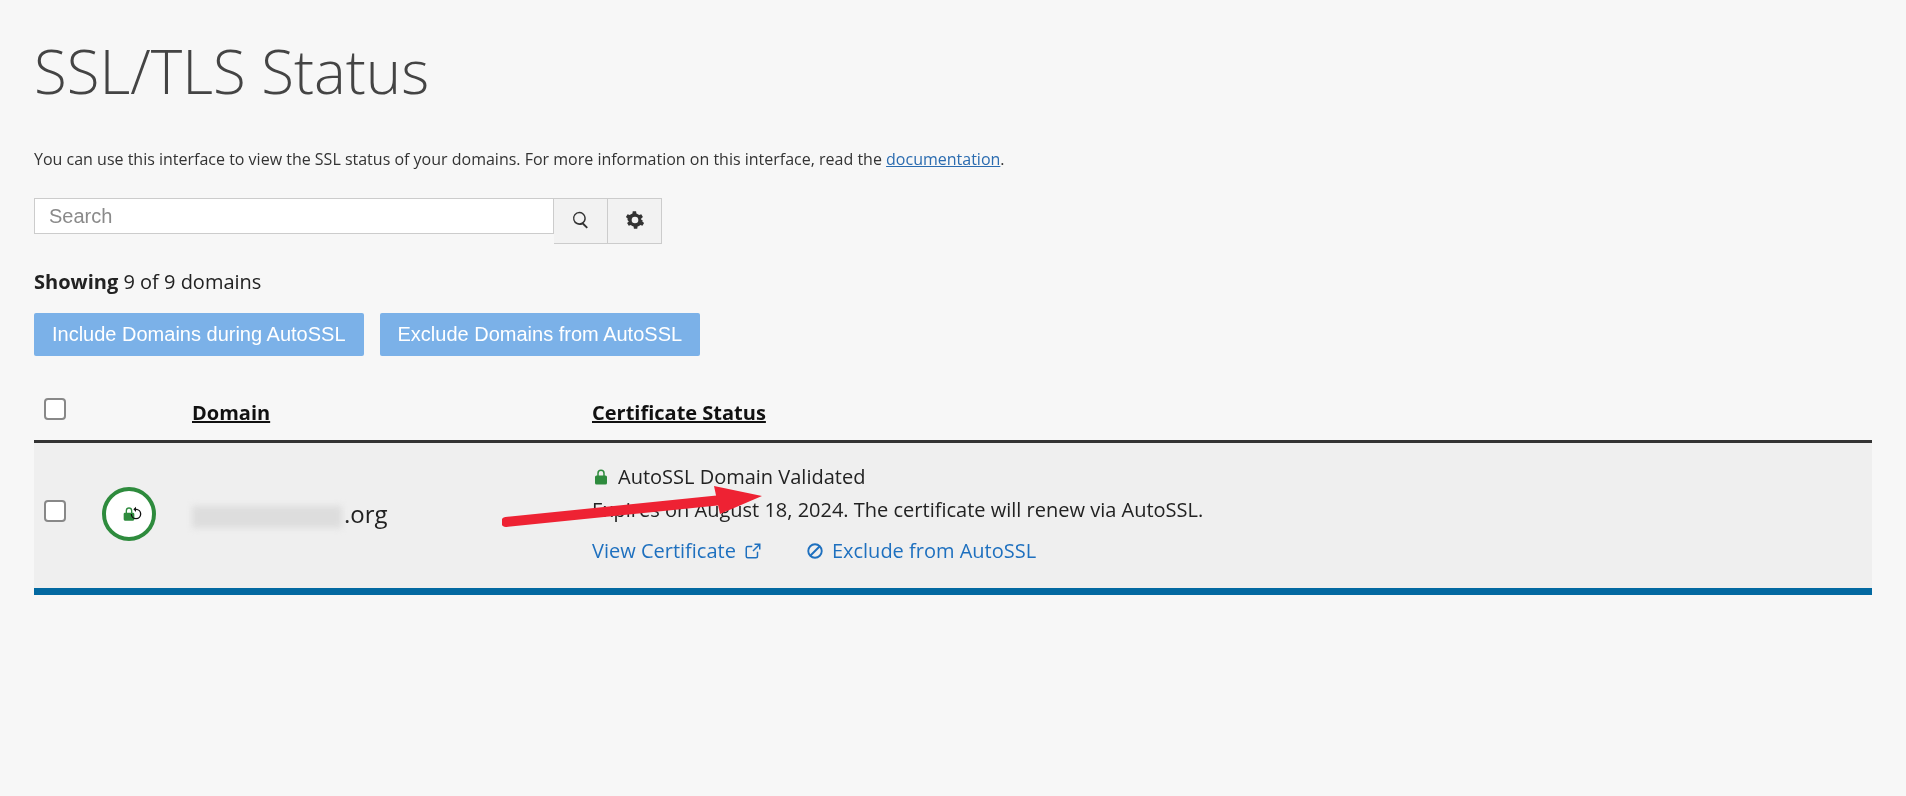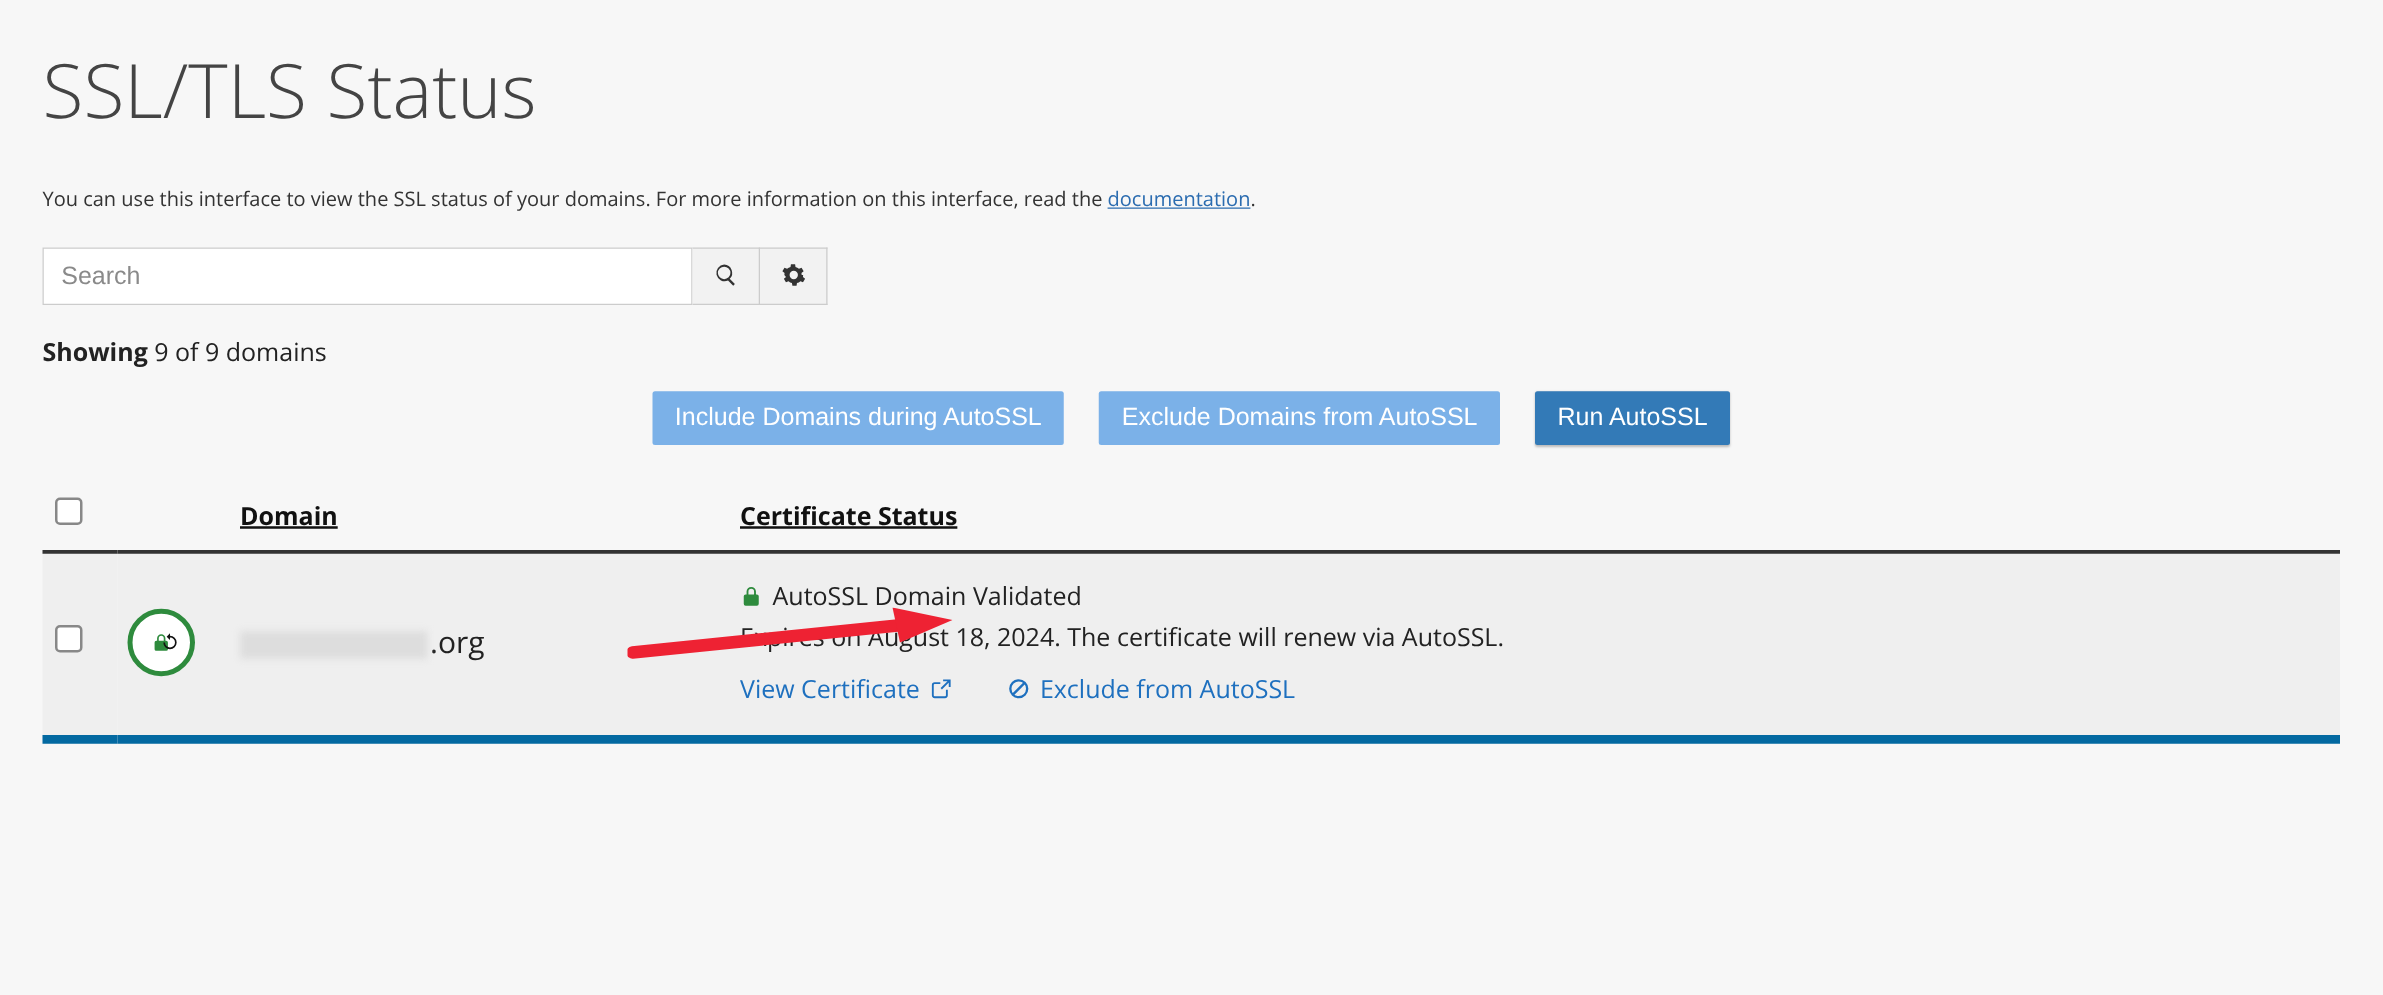--- a/index.html
+++ b/index.html
@@ -25,21 +25,21 @@
     color: #2b6cb0;
     text-decoration: underline;
   }
   
   .search-row {
     display: flex;
     margin-bottom: 24px;
   }
   .search-input {
     width: 520px;
-    height: 46px;
+    height: 36px;
     border: 1px solid #ccc;
     padding: 0 14px;
     font-size: 20px;
     color: #555;
     background:#fff;
   }
   .search-input::placeholder { color:#8a8a8a; }
   .icon-btn {
     width: 54px;
     height: 46px;
@@ -53,21 +53,21 @@
   }
   .icon-btn svg { width:20px; height:20px; fill:#333; }
 
   .showing {
     font-size: 20px;
     margin-bottom: 18px;
     color:#222;
   }
   .showing b { font-weight:700; }
 
-  .btn-row { display:flex; gap:28px; margin-bottom:30px;justify-content:center; }
+  .btn-row { display:flex; gap:16px; margin-bottom:30px; }
   .btn {
     font-size: 20px;
     padding: 10px 18px;
     border: none;
     color:#fff;
     border-radius:2px;
     cursor:pointer;
   }
   .btn-light {
     background:#7bb1e8;
@@ -170,21 +170,20 @@
   </button>
 </div>
 
 <p class="showing">
   <b>Showing</b><span> 9 of 9 domains</span>
 </p>
 
 <div class="btn-row">
   <button class="btn btn-light">Include Domains during AutoSSL</button>
   <button class="btn btn-light">Exclude Domains from AutoSSL</button>
-  <button class="btn btn-primary">Run AutoSSL</button>
 </div>
 
 <table class="tbl">
   <thead>
     <tr>
       <th class="chk">
         <span class="checkbox"></span>
       </th>
       <th class="iconcol"></th>
       <th class="domaincol">Domain</th>

